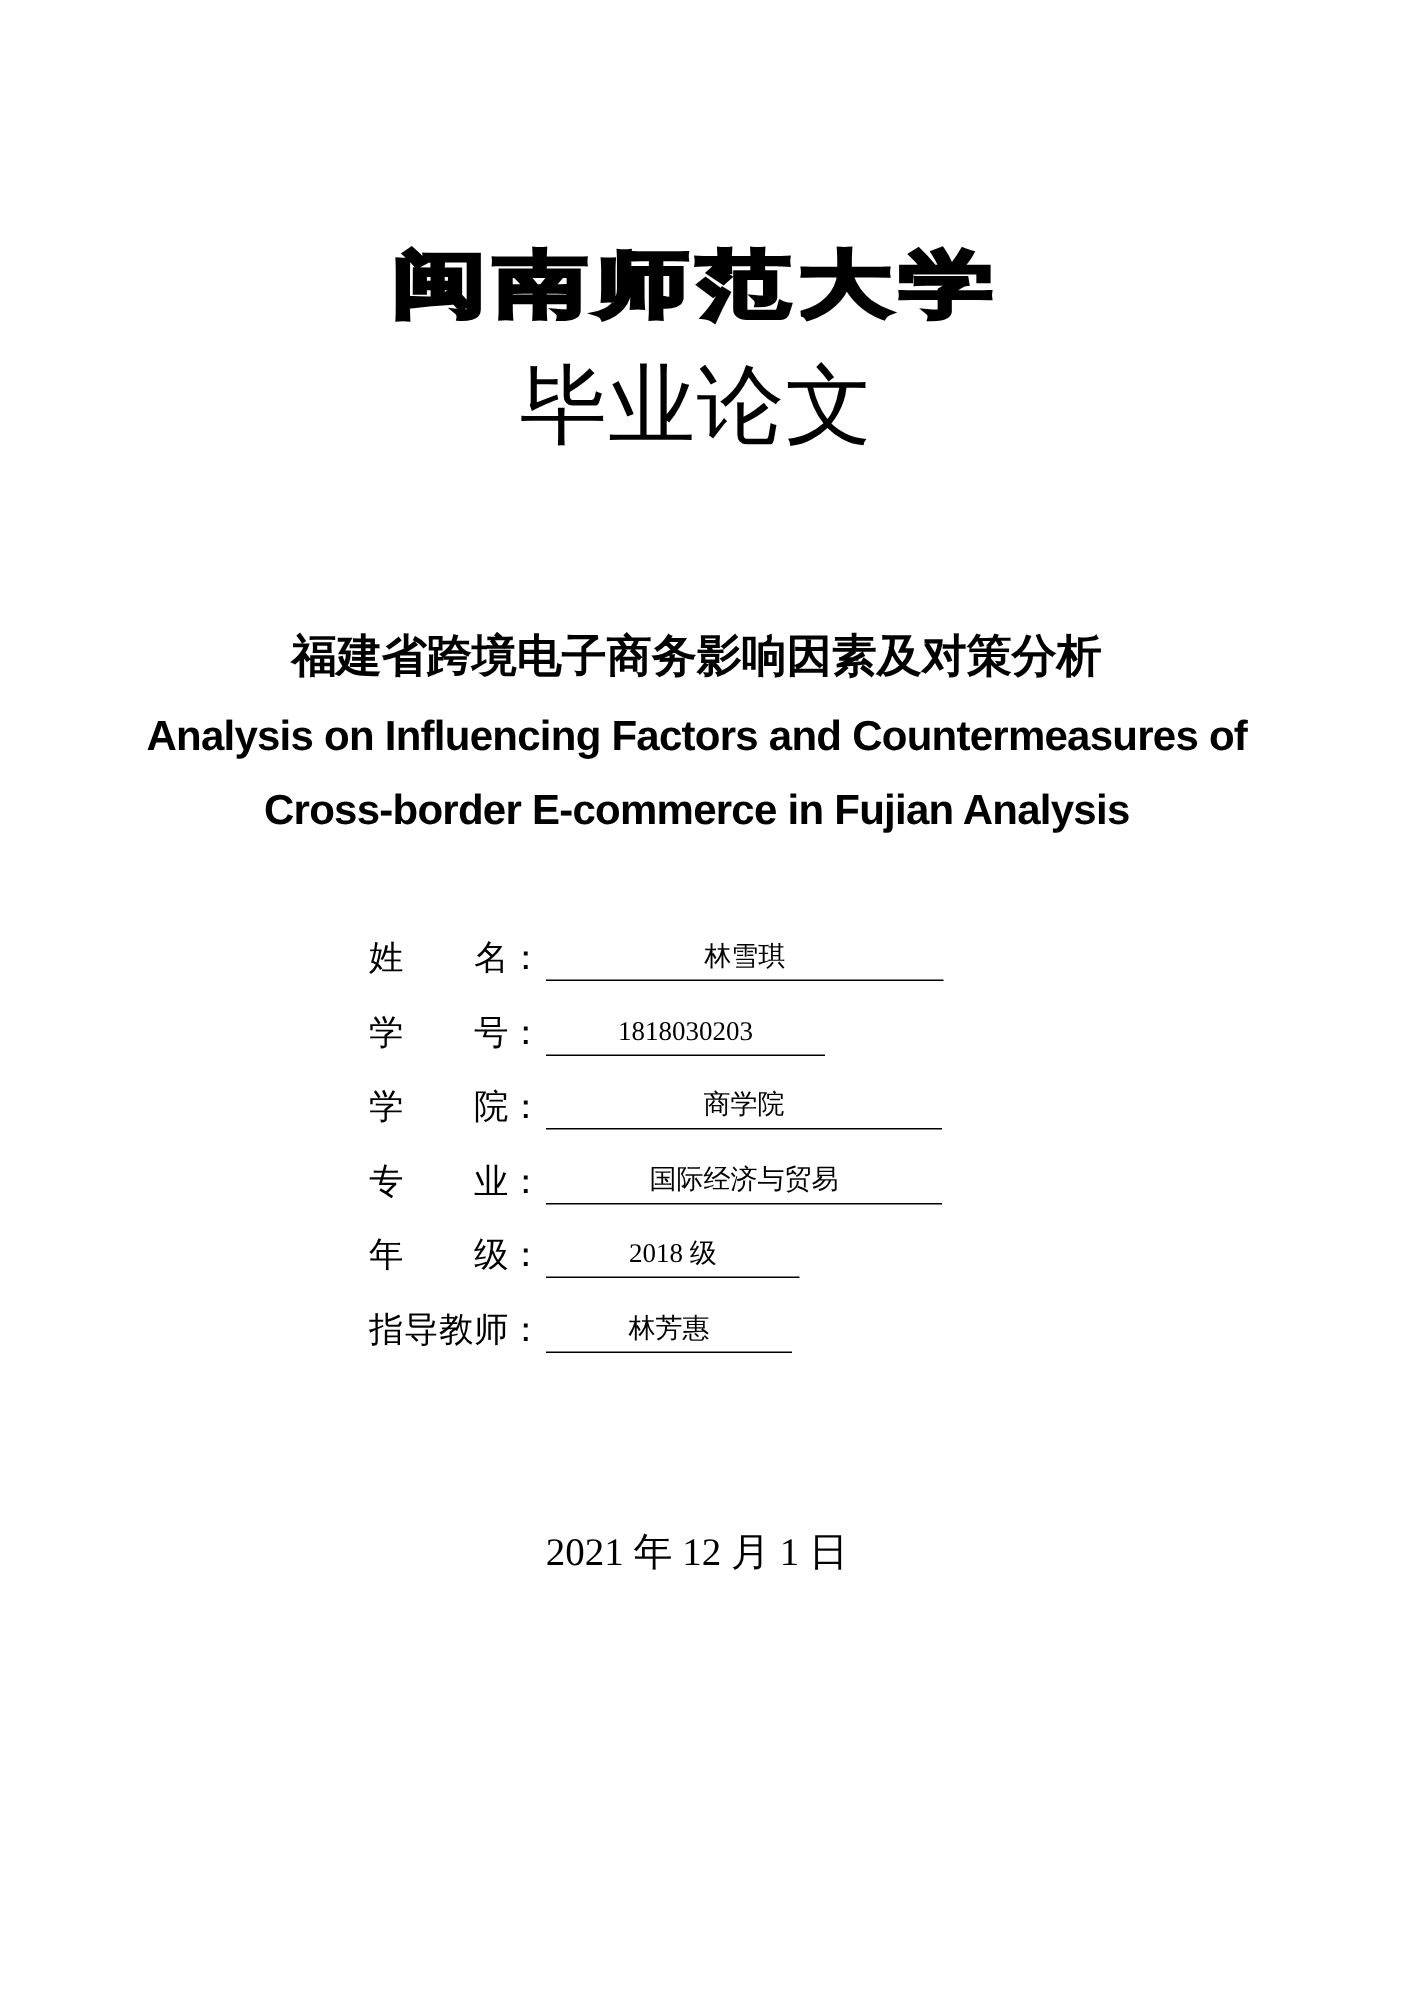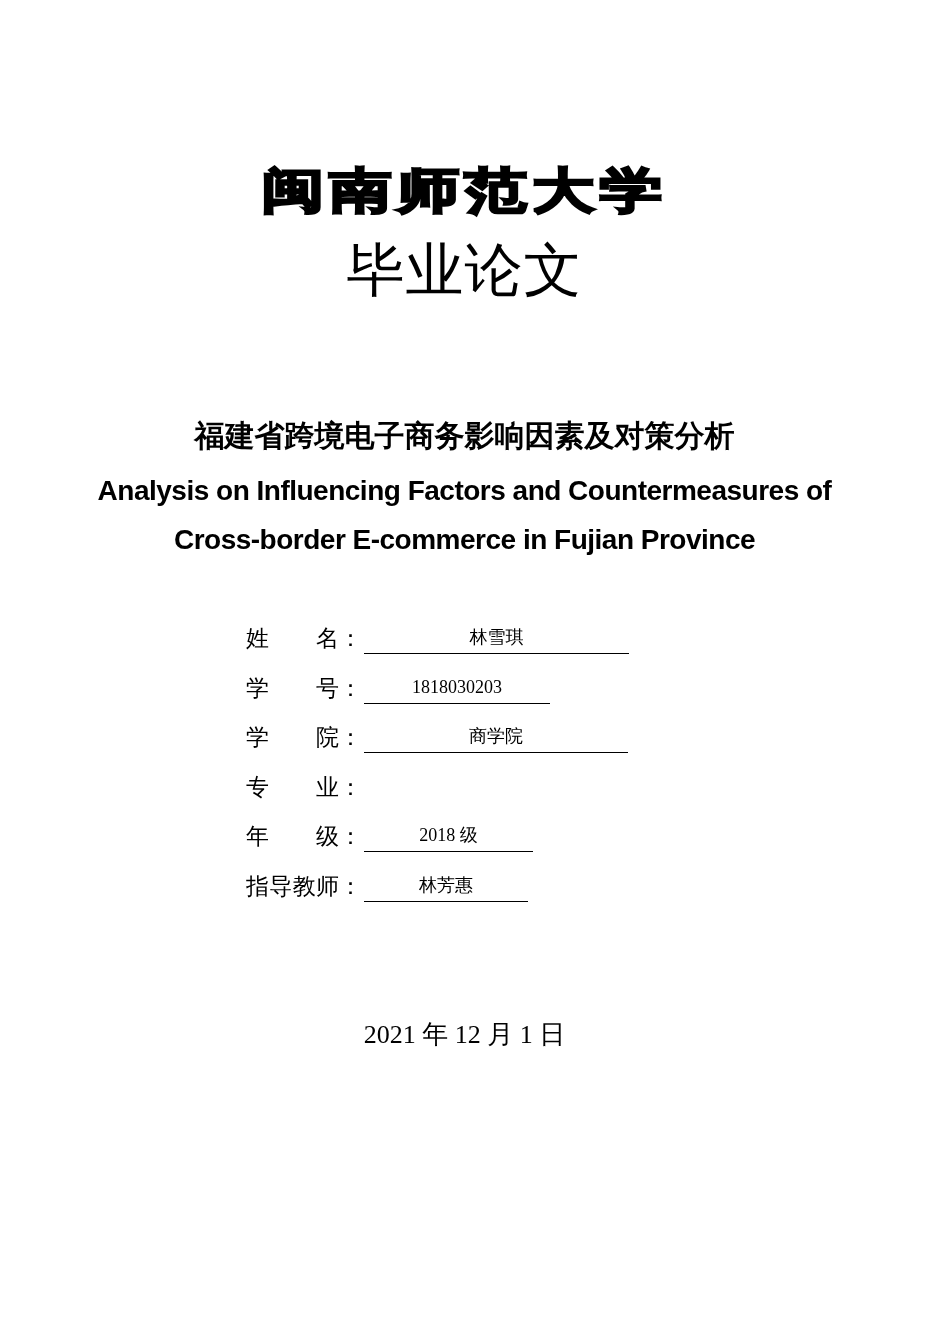--- a/index.html
+++ b/index.html
@@ -39,21 +39,21 @@
   .doc-type {
     top: 238px;
     font-size: 58px;
     font-weight: 400;
     letter-spacing: 1px;
     line-height: 1.15;
   }
   
   .title-zh {
     top: 420px;
-    font-family: Liberation Mono, monospace;
+    font-family: Liberation Serif, serif;
     font-size: 30px;
     font-weight: 700;
     line-height: 1.2;
   }
   
   .title-en {
     font-family: "Liberation Sans", "DejaVu Sans", sans-serif;
     font-size: 28px;
     font-weight: 700;
     letter-spacing: -0.5px;
@@ -114,21 +114,21 @@
 <div class="page">
 
   <div class="centered university">闽南师范大学</div>
 
   <div class="centered doc-type">毕业论文</div>
 
   <div class="centered title-zh">福建省跨境电子商务影响因素及对策分析</div>
 
   <div class="centered title-en line1">Analysis on Influencing Factors and Countermeasures of</div>
 
-  <div class="centered title-en line2">Cross-border E-commerce in Fujian Province</div>
+  <div class="centered title-en line2">Cross-border E-commerce in Fujian Analysis</div>
 
   <div class="form">
 
     <div class="form-row">
       <span class="form-label">
         <span class="label-text">姓 名</span>
           <span class="colon">：</span>
       </span>
       <span class="form-value" style="width:265px">林雪琪</span>
     </div>
@@ -147,20 +147,21 @@
           <span class="colon">：</span>
       </span>
       <span class="form-value" style="width:264px">商学院</span>
     </div>
 
     <div class="form-row">
       <span class="form-label">
         <span class="label-text">专 业</span>
           <span class="colon">：</span>
       </span>
+      <span class="form-value" style="width:264px">国际经济与贸易</span>
     </div>
 
     <div class="form-row">
       <span class="form-label">
         <span class="label-text">年 级</span>
           <span class="colon">：</span>
       </span>
       <span class="form-value" style="width:169px">2018 级</span>
     </div>
 

